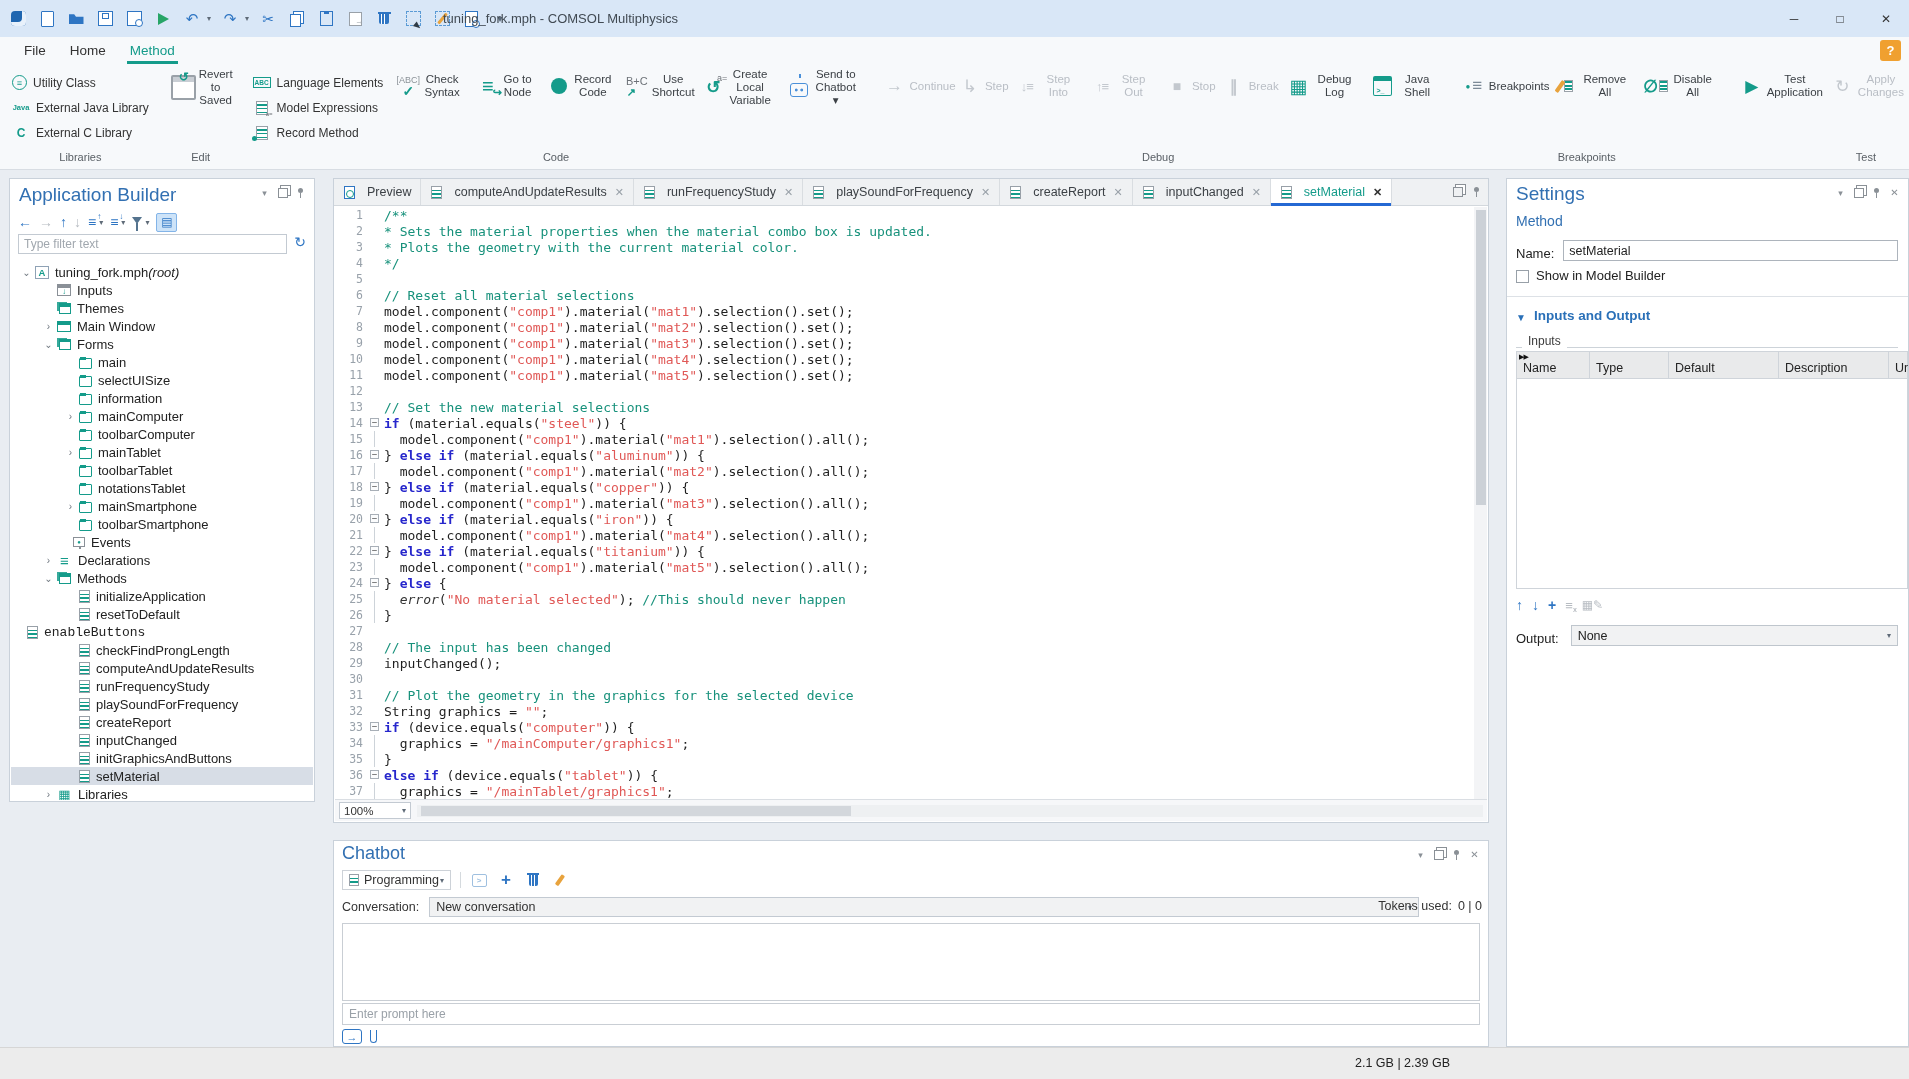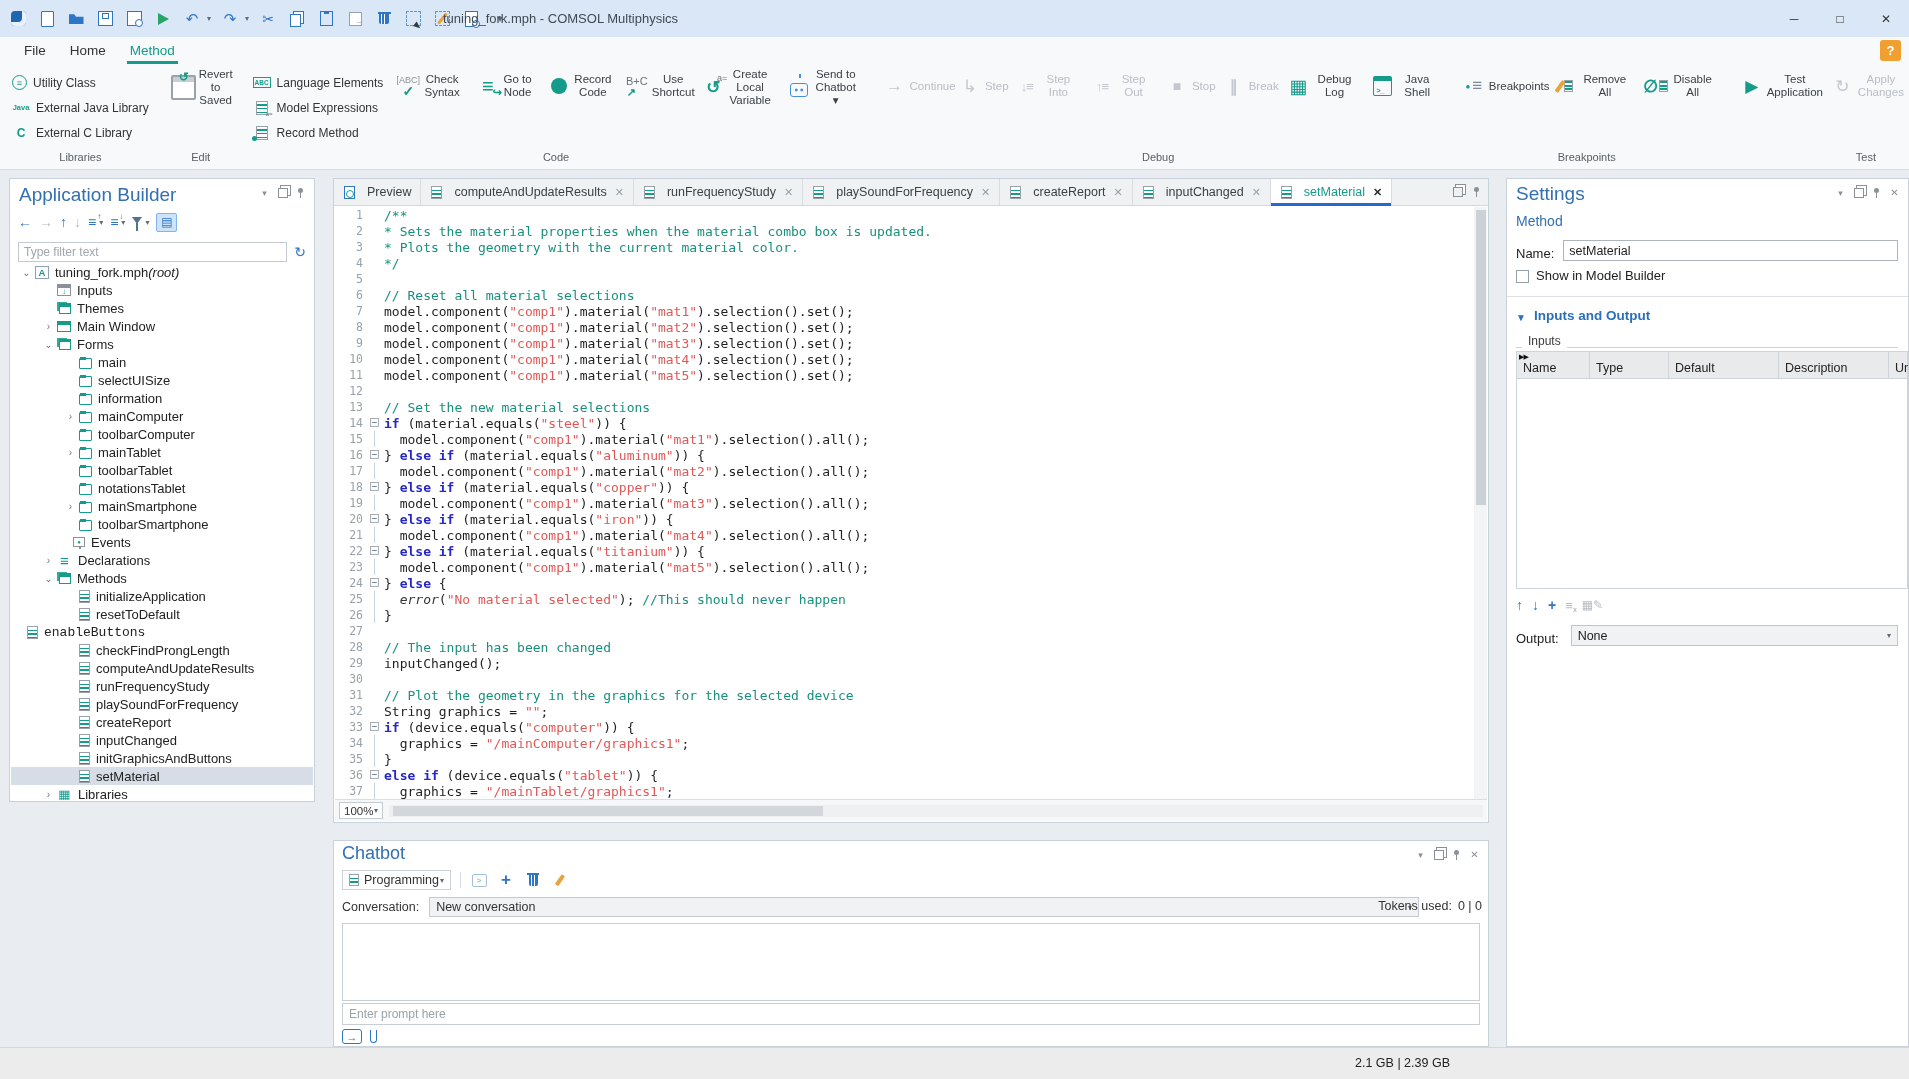--- a/index.html
+++ b/index.html
@@ -128,21 +128,21 @@
 
 #ab-title{padding:5px 0 0 9px}
 .ab-toolbar{display:flex;align-items:center;gap:7px;padding:7px 8px 3px;height:28px}
 .abt{font-size:14px;display:flex;align-items:center}
 .blue{color:#2e75c3}.gray{color:#b7bcc2}
 .ab-list{position:relative;color:#2e75c3;font-size:14px;font-weight:bold}
 .ab-list .sup{position:absolute;font-size:8px;right:-5px;top:-2px}
 .funnel{width:0;height:0;border-left:5px solid transparent;border-right:5px solid transparent;border-top:7px solid #54738e;position:relative;margin-top:-3px}
 .funnel::after{content:"";position:absolute;left:-1px;top:-1px;width:2px;height:8px;background:#54738e}
 .ab-toggle{width:21px;height:19px;background:#cde3f8;border:1px solid #83b4e8;border-radius:2px;display:flex;align-items:center;justify-content:center;color:#2e75c3;font-size:12px}
-.ab-filterrow{display:flex;align-items:center;margin:8px 8px 0}
+.ab-filterrow{display:flex;align-items:flex-start;margin:0 8px 0}
 #filter-input{flex:1;height:20px;border:1px solid #c3cad2;font-size:12px;padding:0 5px;color:#333;font-family:"Liberation Sans",sans-serif}
 #filter-input::placeholder{color:#a0a7ae}
 .refresh{color:#2e75c3;font-size:14px;margin-left:7px}
 #tree{position:absolute;top:84px;bottom:1px;left:1px;right:1px;overflow:hidden;font-size:13px}
 .trow{height:18px;display:flex;align-items:center;white-space:nowrap}
 .trow.sel{background:#d7dde6}
 .texp{width:15px;text-align:center;color:#707880;font-size:10px;flex:none}
 .ticon{width:15px;height:14px;margin:0 6px 0 1px;position:relative;flex:none;display:flex;align-items:center;justify-content:center}
 .tsuf{font-style:italic}
 .ti-app{border:1px solid #8fa2b5;background:#fff;width:14px;height:13px}
@@ -175,21 +175,21 @@
 #code{position:absolute;top:28px;bottom:23px;left:1px;right:14px;overflow:hidden;font-family:"DejaVu Sans Mono","Liberation Mono",monospace;font-size:13px;background:#fff}
 .cl{height:16px;display:flex;align-items:center;white-space:pre}
 .ln{width:34px;text-align:right;padding-right:6px;color:#98a1aa;font-size:11.5px;flex:none;font-family:"DejaVu Sans Mono",monospace}
 .fold{width:15px;flex:none;position:relative;height:100%}
 .fold .fb{position:absolute;left:1px;top:3px;width:9px;height:9px;border:1px solid #a8afb7;background:#fbfcfd;font-size:9px;line-height:7px;text-align:center;color:#555}
 .fold.g::before{content:"";position:absolute;left:5px;top:0;bottom:0;width:1px;background:#cdd3d9}
 .ct .c{color:#17917b}.ct .s{color:#e05856}.ct .k{color:#2626cc;font-weight:bold}.ct .e{font-style:italic;color:#333}.ct .p{color:#1f1f1f}
 #vscroll{position:absolute;top:28px;bottom:23px;right:1px;width:13px;background:#f3f4f6}
 #vscroll .thumb{position:absolute;top:3px;left:1.5px;width:10px;height:295px;background:#ccd1d7}
 #ebottom{position:absolute;left:1px;right:1px;bottom:1px;height:22px;background:#f6f7f9;border-top:1px solid #dadee3;display:flex;align-items:center;padding:0 4px;gap:6px}
-#zoombox{width:44px;height:17px;border:1px solid #c3cad2;background:#fff;font-size:11.5px;display:flex;align-items:center;justify-content:space-between;padding:0 4px;color:#333}
+#zoombox{width:72px;height:17px;border:1px solid #c3cad2;background:#fff;font-size:11.5px;display:flex;align-items:center;justify-content:space-between;padding:0 4px;color:#333}
 #zoombox .crt{margin:0}
 #hscroll{flex:1;height:12px;background:#eef0f2;position:relative}
 #hscroll .thumb{position:absolute;left:4px;top:1px;height:10px;width:430px;background:#d3d7dc}
 
 
 #cb-title{padding:2px 0 0 8px;font-size:18px}
 .cb-tools{position:absolute;top:29px;left:8px;display:flex;align-items:center;gap:9px;height:20px}
 .cb-mode{display:flex;align-items:center;gap:5px;border:1px solid #cdd2d8;background:#fff;height:20px;padding:0 6px;font-size:12.5px;color:#333}
 .vsep{width:1px;height:16px;background:#d5dade}
 .cb-ic{display:flex;align-items:center;justify-content:center;width:18px;height:18px;position:relative}

